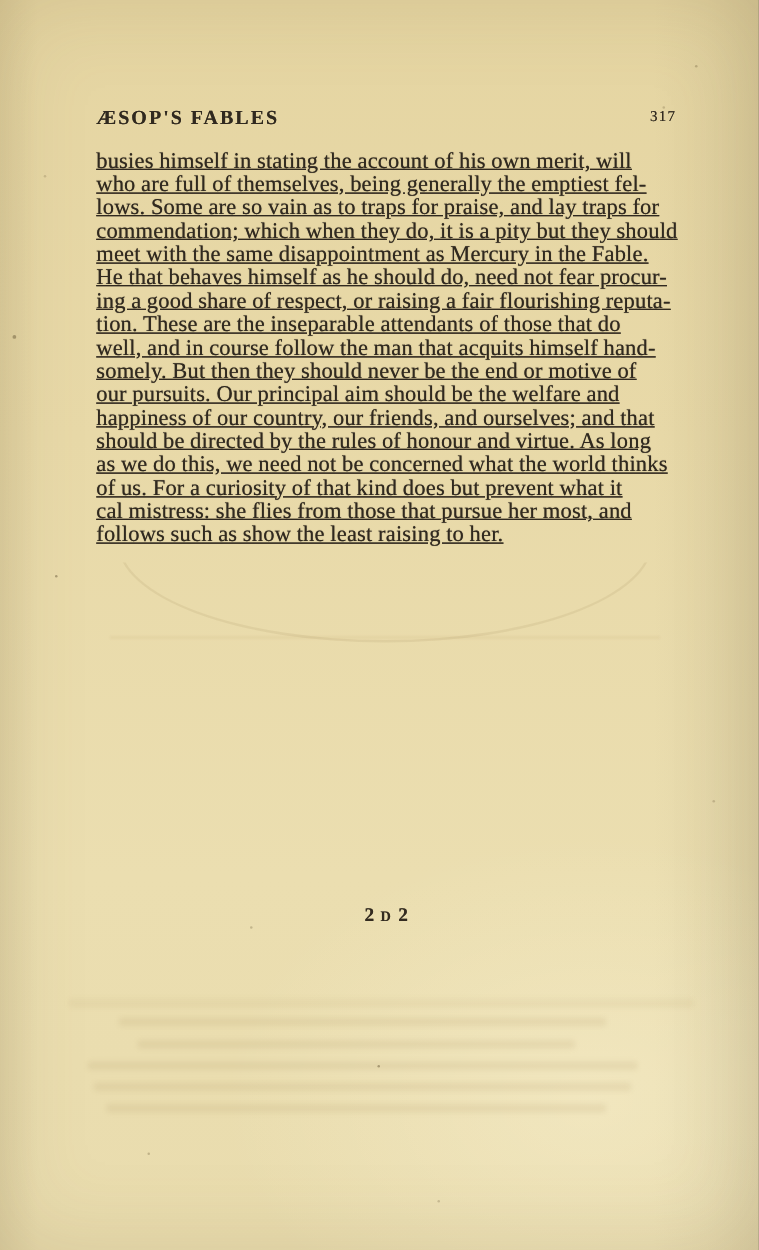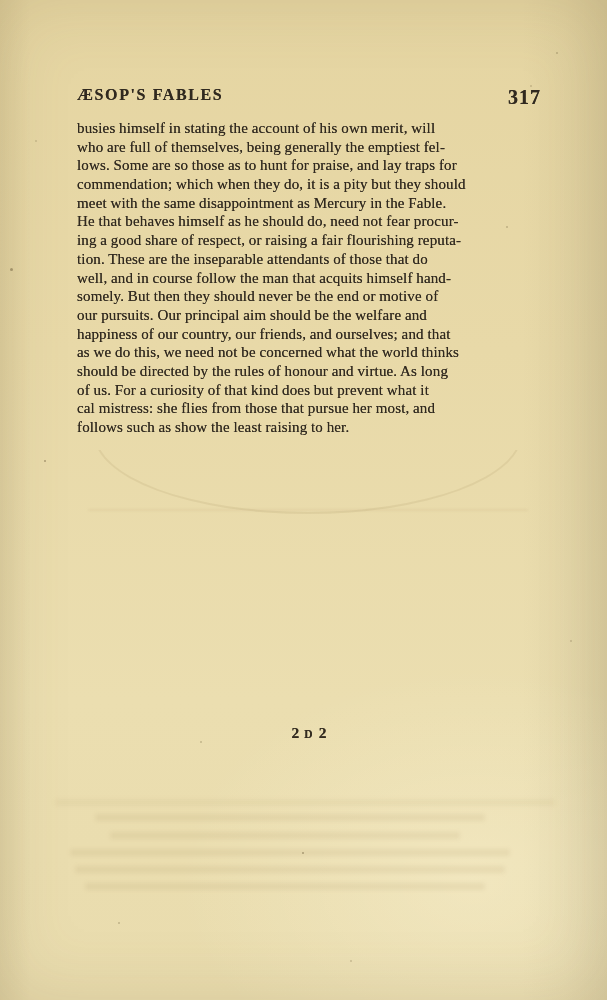--- a/index.html
+++ b/index.html
@@ -34,42 +34,43 @@
     text-align: left;
     font-size: 16px;
     font-weight: bold;
     letter-spacing: 1.6px;
     text-shadow: 0 0 0.5px rgba(48,41,31,0.75);
   }
   .page-num {
     position: absolute;
     right: 0;
     top: 0;
-    font-size: 20px;
-    font-weight: bold;
+    font-size: 12px;
+    font-weight: normal;
     letter-spacing: 1px;
     text-shadow: 0 0 0.5px rgba(48,41,31,0.75);
   }
   
   .page-text {
     position: absolute;
     left: 77px;
     top: 119px;
     width: 464px;
   }
   .tline {
     height: 18.7px;
     line-height: 18.7px;
-    font-size: 15px;
+    font-size: 18px;
     letter-spacing: 0.15px;
     word-spacing: -0.2px;
     text-align: justify;
     text-align-last: justify;
     white-space: nowrap;
     text-shadow: 0 0 0.6px rgba(48,41,31,0.8);
+    text-decoration: underline;
   }
   .tline.last {
     text-align-last: left;
     white-space: normal;
   }
   
   .tline::after { content: ""; display: inline-block; width: 100%; height: 0; }
   .tline.last::after { content: none; }
   
   .signature {
@@ -157,32 +158,32 @@
 <div class="page">
 
   <div class="running-head">
     <span class="head-title">ÆSOP'S FABLES</span>
     <span class="page-num">317</span>
   </div>
 
   <div class="page-text">
     <div class="tline">busies himself in stating the account of his own merit, will</div>
     <div class="tline">who are full of themselves, being generally the emptiest fel-</div>
-    <div class="tline">lows. Some are so those as to hunt for praise, and lay traps for</div>
+    <div class="tline">lows. Some are so vain as to traps for praise, and lay traps for</div>
     <div class="tline">commendation; which when they do, it is a pity but they should</div>
     <div class="tline">meet with the same disappointment as Mercury in the Fable.</div>
     <div class="tline">He that behaves himself as he should do, need not fear procur-</div>
     <div class="tline">ing a good share of respect, or raising a fair flourishing reputa-</div>
     <div class="tline">tion. These are the inseparable attendants of those that do</div>
     <div class="tline">well, and in course follow the man that acquits himself hand-</div>
     <div class="tline">somely. But then they should never be the end or motive of</div>
     <div class="tline">our pursuits. Our principal aim should be the welfare and</div>
     <div class="tline">happiness of our country, our friends, and ourselves; and that</div>
+    <div class="tline">should be directed by the rules of honour and virtue. As long</div>
     <div class="tline">as we do this, we need not be concerned what the world thinks</div>
-    <div class="tline">should be directed by the rules of honour and virtue. As long</div>
     <div class="tline">of us. For a curiosity of that kind does but prevent what it</div>
     <div class="tline">cal mistress: she flies from those that pursue her most, and</div>
     <div class="tline last">follows such as show the least raising to her.</div>
   </div>
 
   <div class="signature">
     <span class="sig-num">2</span><span class="sig-letter">D</span><span class="sig-num">2</span>
   </div>
 
   <div class="ghost-clip">

